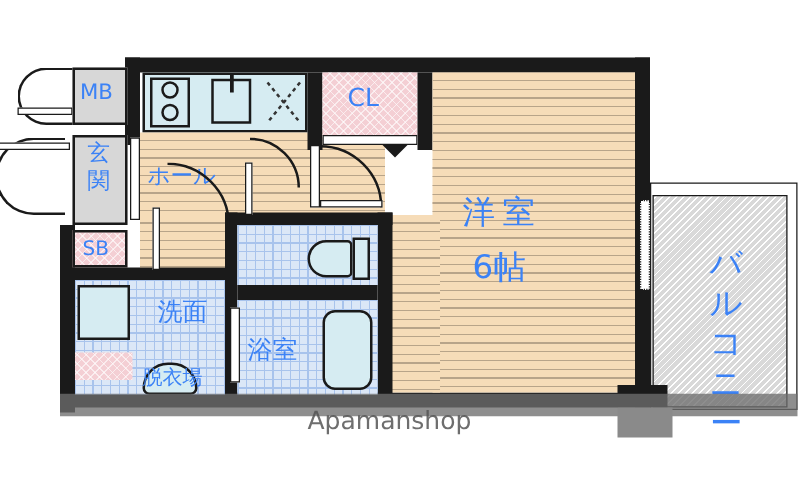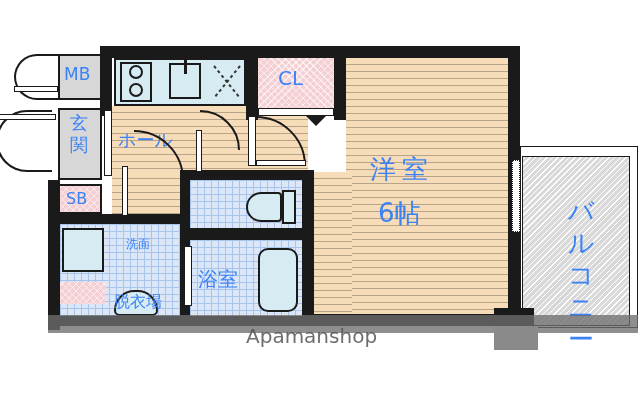--- a/index.html
+++ b/index.html
@@ -93,21 +93,21 @@
   <div class="abs fixture" style="left:246px;top:192px;width:36px;height:30px;border-radius:15px 4px 4px 15px;"></div>
   <div class="abs fixture" style="left:282px;top:190px;width:14px;height:34px;"></div>
   <div class="abs door-arc" style="left:160px;top:110px;width:80px;height:80px;border-radius:50%;clip-path:inset(0 0 40px 40px);"></div>
   <div class="abs white" style="left:196px;top:130px;width:6px;height:42px;"></div>
 
   <div class="abs wall" style="left:58px;top:214px;width:124px;height:10px;"></div>
   <div class="abs tile" style="left:60px;top:224px;width:120px;height:92px;"></div>
   <div class="abs fixture" style="left:62px;top:228px;width:42px;height:44px;"></div>
   <div class="abs pink" style="left:60px;top:282px;width:46px;height:22px;"></div>
   <div class="abs fixture" style="left:114px;top:290px;width:44px;height:26px;border-radius:22px 22px 6px 6px;"></div>
-  <div class="abs label" style="left:126px;top:236px;font-size:12px;">洗面</div>
+  <div class="abs label" style="left:126px;top:236px;font-size:20px;">洗面</div>
   <div class="abs label" style="left:114px;top:258px;font-size:16px;margin-top:34px;">脱衣場</div>
   <div class="abs door-arc" style="left:84px;top:130px;width:100px;height:100px;border-radius:50%;clip-path:inset(0 0 50px 50px);"></div>
   <div class="abs white" style="left:122px;top:166px;width:6px;height:50px;"></div>
 
   <div class="abs tile" style="left:190px;top:240px;width:112px;height:76px;"></div>
   <div class="abs white" style="left:184px;top:246px;width:8px;height:60px;"></div>
   <div class="abs label" style="left:198px;top:266px;font-size:20px;">浴室</div>
   <div class="abs fixture" style="left:258px;top:248px;width:40px;height:64px;border-radius:10px;"></div>
 
   <div class="abs white" style="left:512px;top:160px;width:8px;height:72px;border-style:dotted;"></div>

